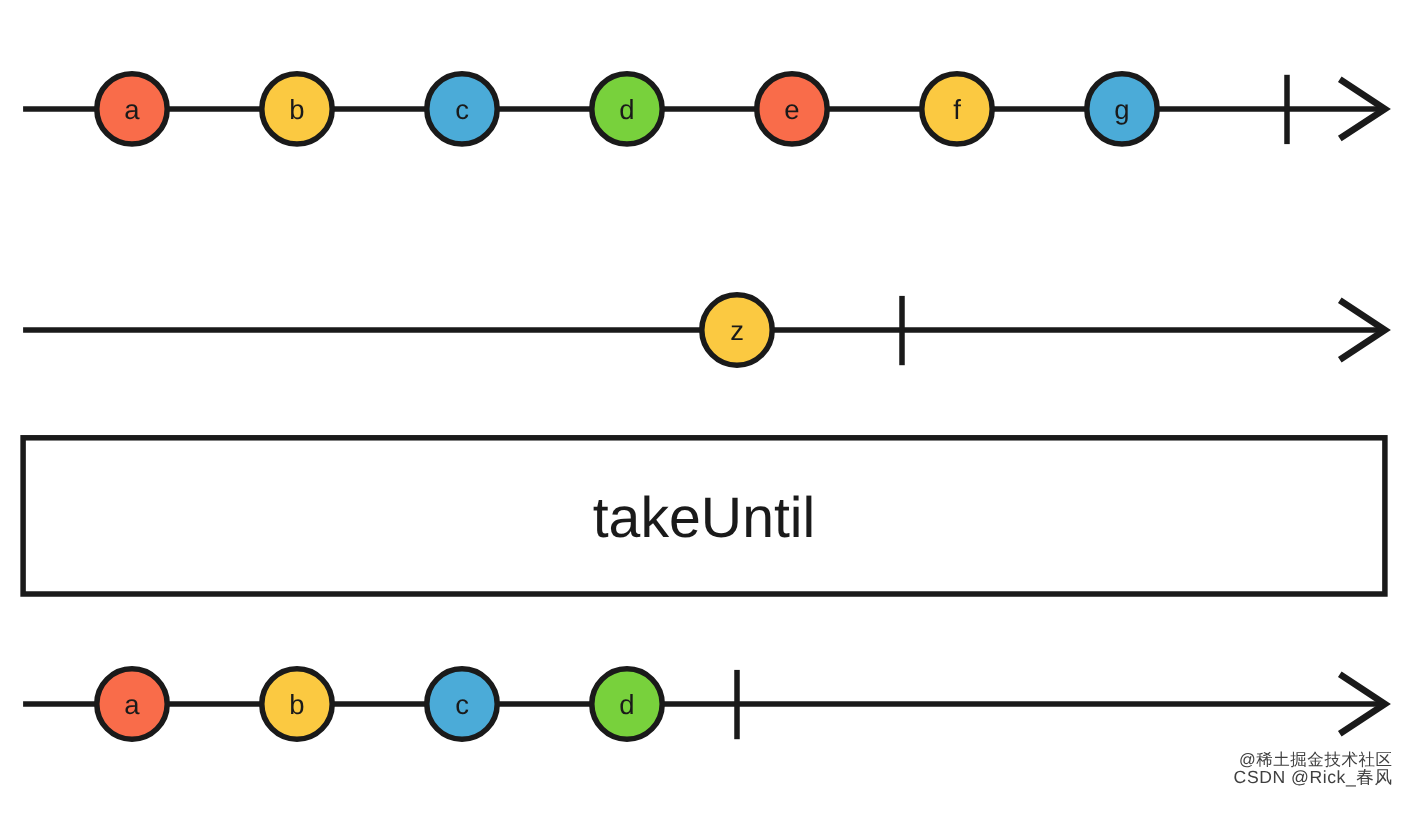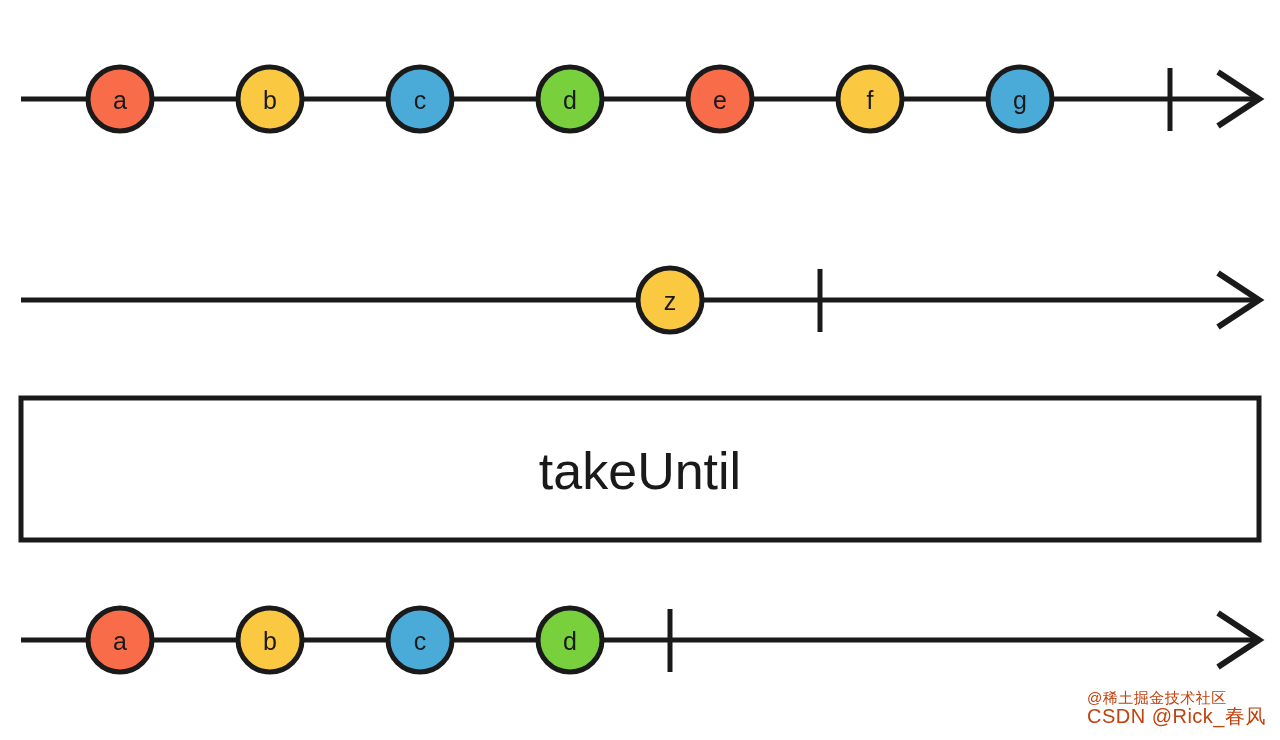--- a/index.html
+++ b/index.html
@@ -59,35 +59,35 @@
   .op-box-label {
     font-family: "Liberation Sans", sans-serif;
     font-size: 52px;
     fill: #1a1a1a;
     text-anchor: middle;
     dominant-baseline: central;
   }
   #watermark {
     position: absolute;
     right: 14px;
-    bottom: 12px;
-    text-align: left;
+    bottom: 23px;
+    text-align: right;
     line-height: 1.15;
-    color: #c2410c;
+    color: #404040;
     pointer-events: none;
     user-select: none;
   }
   #watermark .wm-line1 {
     display: block;
     font-size: 15px;
     letter-spacing: 0.5px;
   }
   #watermark .wm-line2 {
     display: block;
-    font-size: 20px;
+    font-size: 16px;
     letter-spacing: 0.5px;
     margin-top: -1px;
   }
 </style>
 </head>
 <body>
 
 <div id="stage">
 
   <svg id="marble-svg" width="1280" height="740" viewBox="0 0 1280 740">

